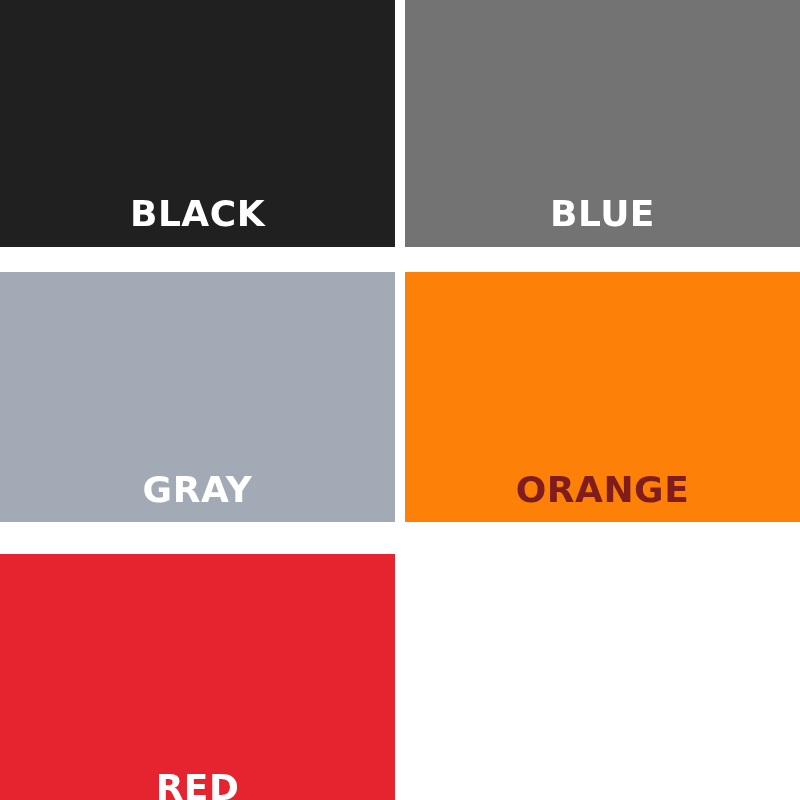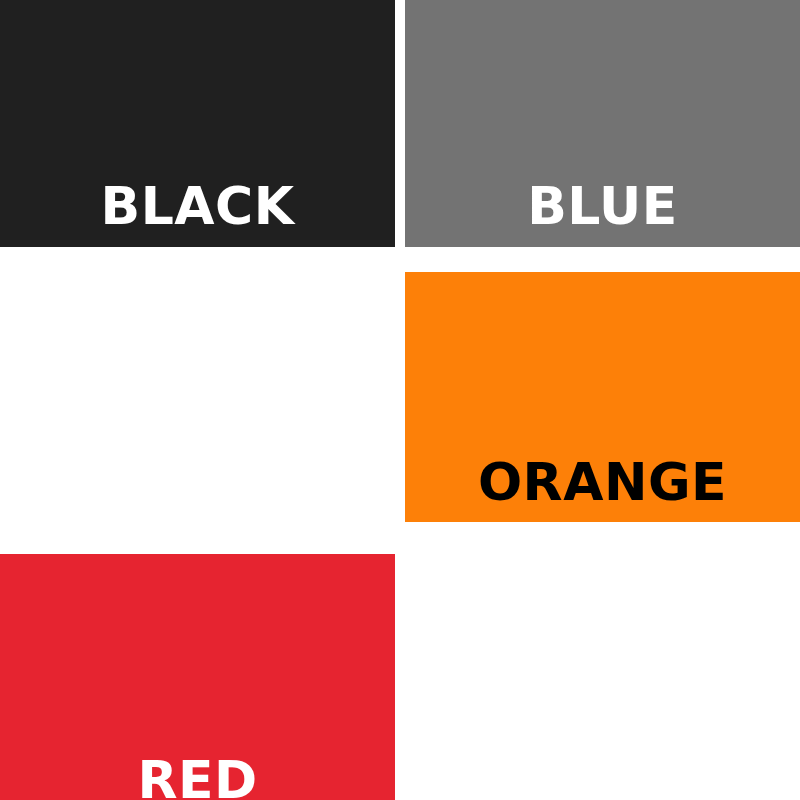--- a/index.html
+++ b/index.html
@@ -31,21 +31,21 @@
   }
 
   
   .swatch-label {
     position: absolute;
     left: 0;
     right: 0;
     text-align: center;
     font-family: "DejaVu Sans", sans-serif;
     font-weight: bold;
-    font-size: 52px;
+    font-size: 36px;
     line-height: 1;
     letter-spacing: 0.5px;
     white-space: nowrap;
     user-select: none;
   }
 
   
   
   .col-a { left: 0px;   width: 395px; }
   .col-b { left: 405px; width: 395px; }
@@ -67,23 +67,26 @@
 <div class="swatch-grid">
 
   <div class="swatch col-a row-1" style="background: rgb(32, 32, 32);">
     <span class="swatch-label" style="color: rgb(255, 255, 255);">BLACK</span>
   </div>
 
   <div class="swatch col-b row-1" style="background: #737373;">
     <span class="swatch-label" style="color: rgb(255, 255, 255);">BLUE</span>
   </div>
 
+  <div class="swatch col-a row-2" style="background: rgb(162, 170, 181);">
+    <span class="swatch-label" style="color: rgb(255, 255, 255);">GRAY</span>
+  </div>
 
   <div class="swatch col-b row-2" style="background: rgb(253, 128, 8);">
-    <span class="swatch-label" style="color: #000000;">ORANGE</span>
+    <span class="swatch-label" style="color: #7f1d1d;">ORANGE</span>
   </div>
 
   <div class="swatch col-a row-3" style="background: rgb(230, 36, 48);">
     <span class="swatch-label" style="color: rgb(255, 255, 255);">RED</span>
   </div>
 
 
 </div>
 
 </body></html>

